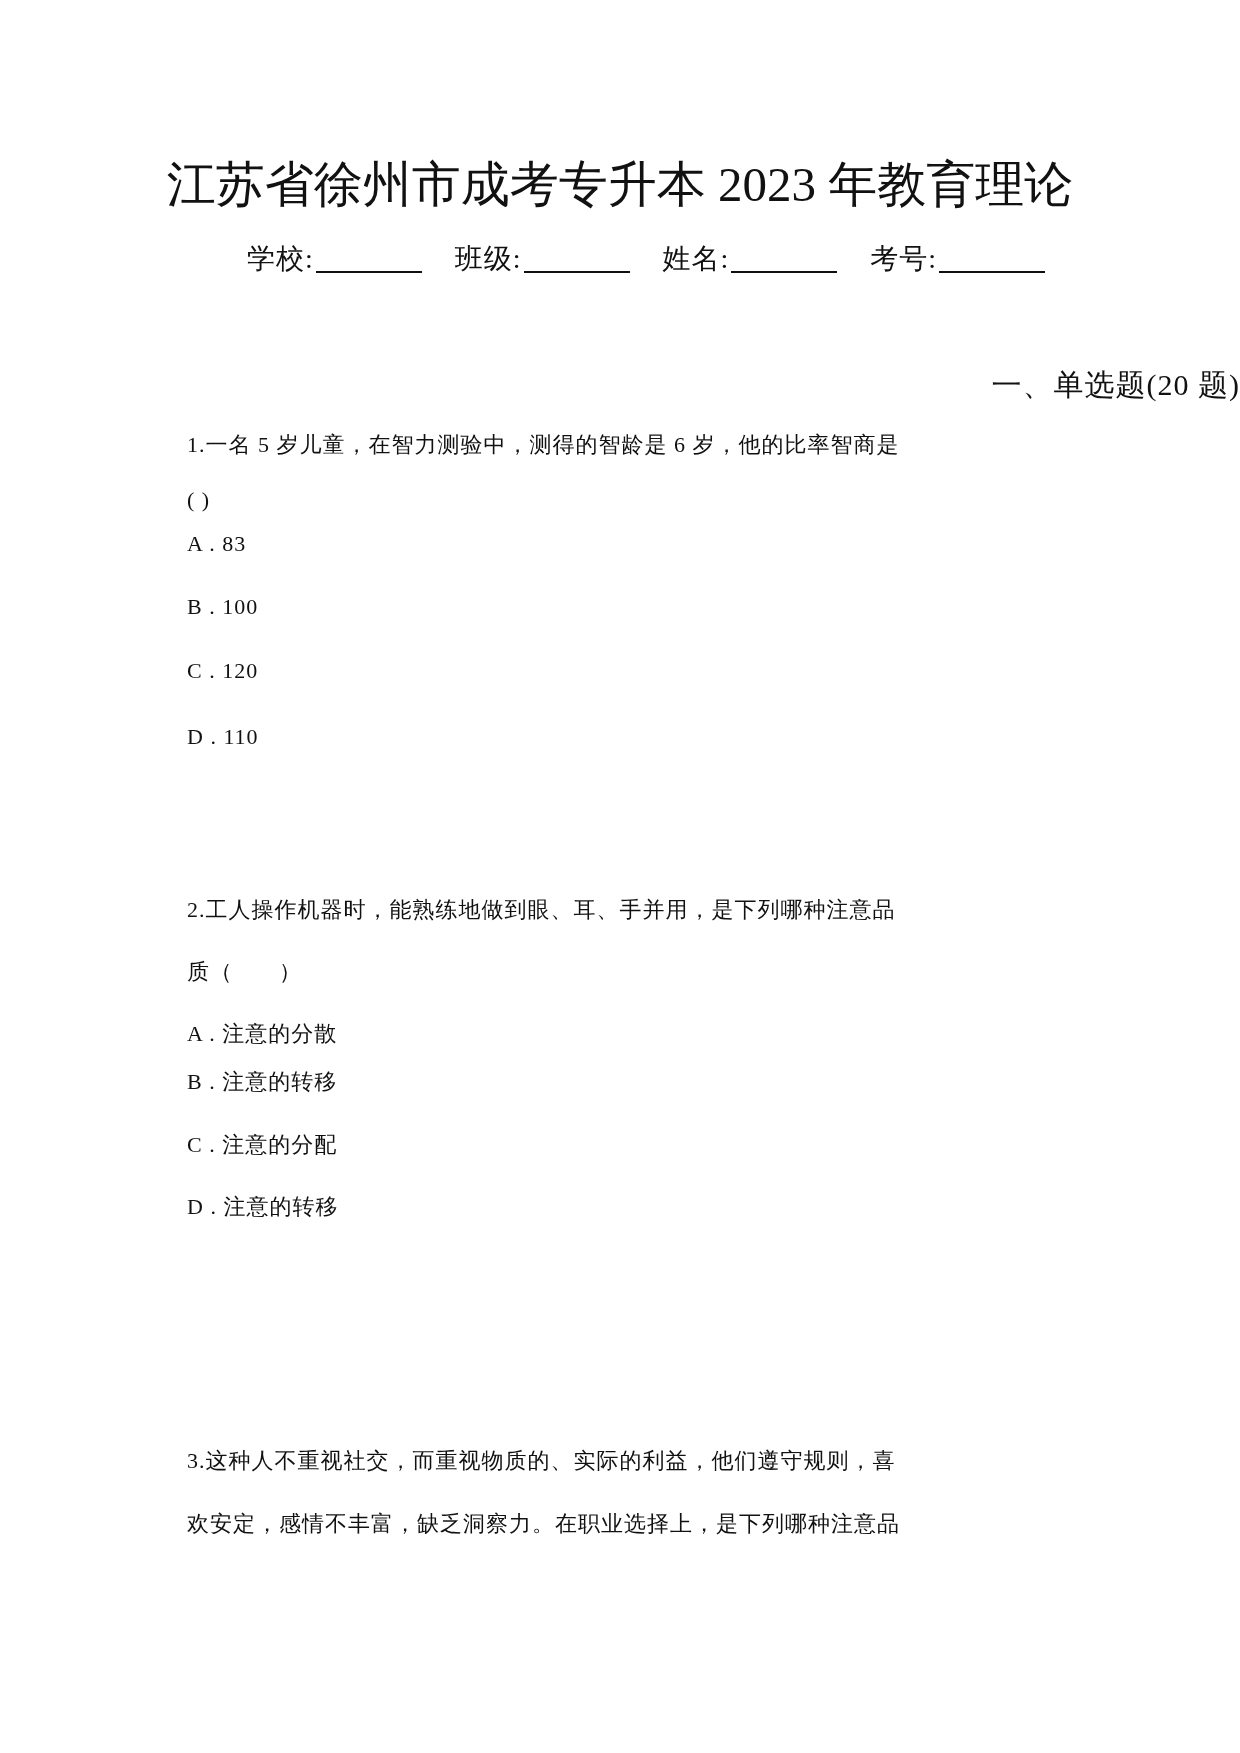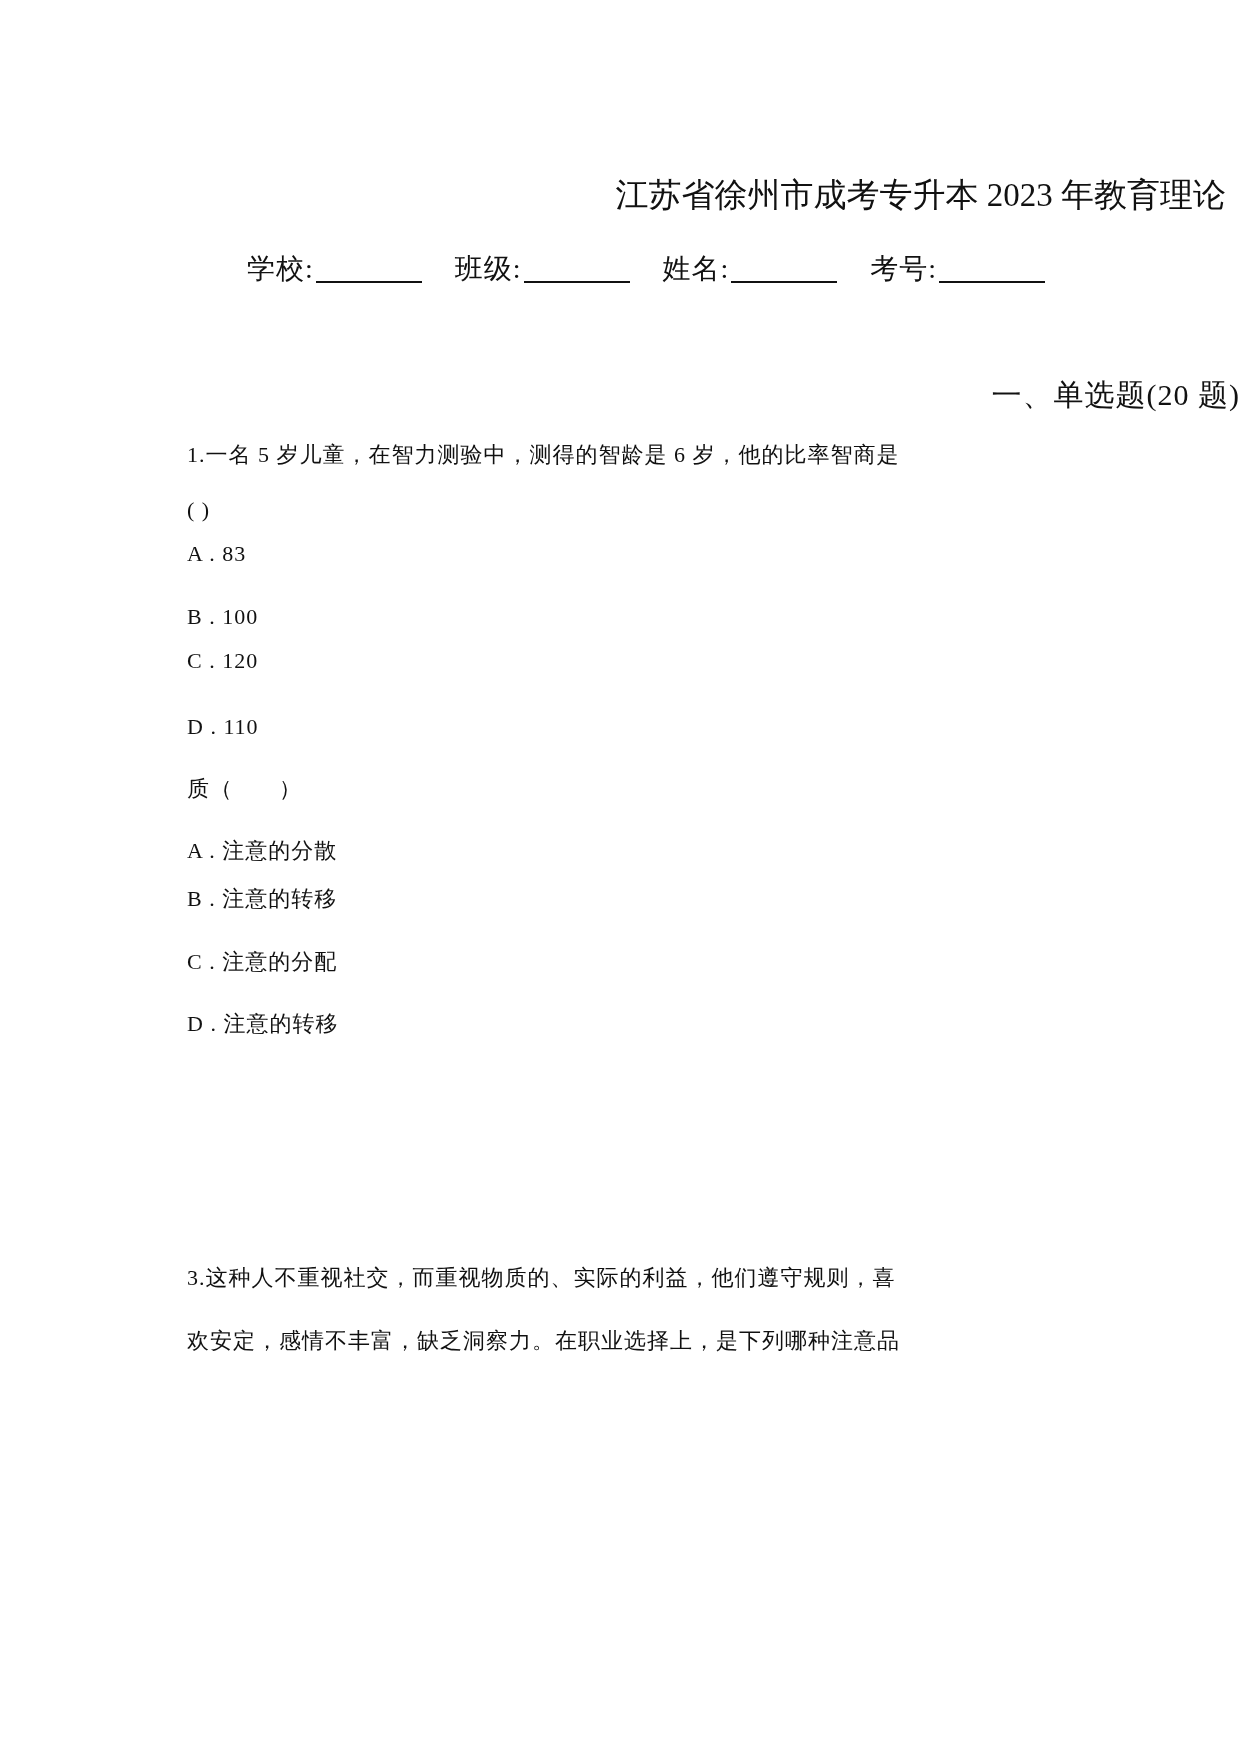--- a/index.html
+++ b/index.html
@@ -12,25 +12,25 @@
     width: 1240px;
     height: 1753px;
     background: #ffffff;
     color: #111111;
     font-family: "Liberation Serif", "DejaVu Serif", serif;
     box-sizing: border-box;
     padding-top: 150px;
     overflow: hidden;
   }
   .title-line {
-    font-size: 33px;
+    font-size: 49px;
     font-weight: 400;
     line-height: 62px;
-    text-align: right;
-    margin: 14px;
+    text-align: center;
+    margin: 4px;
     white-space: pre-wrap;
   }
   .meta-line {
     margin: 21px 0 0 247px;
     font-size: 28px;
     line-height: 44px;
     white-space: nowrap;
   }
   .meta-field { margin-right: 26px; }
   .meta-label { letter-spacing: 1px; }
@@ -73,25 +73,26 @@
     <span class="meta-field"><span class="meta-label">考号:</span><span class="blank-line"></span></span>
   </div>
 
   <h2 class="section-heading">一、单选题(20 题)</h2>
 
   <div class="question">
     <p class="line" style="margin-top:16px">1.一名 5 岁儿童，在智力测验中，测得的智龄是 6 岁，他的比率智商是</p>
     <p class="line" style="margin-top:11px">( )</p>
     <p class="line option" style="margin-top:0px">A . 83</p>
     <p class="line option" style="margin-top:19px">B . 100</p>
-    <p class="line option" style="">C . 120</p>
+    <p class="line option" style="margin-top:20px">C . 120</p>
     <p class="line option" style="margin-top:22px">D . 110</p>
   </div>
 
   <div class="question">
+    <p class="line" style="margin-top:129px">2.工人操作机器时，能熟练地做到眼、耳、手并用，是下列哪种注意品</p>
     <p class="line" style="margin-top:18px">质（　　）</p>
     <p class="line option" style="margin-top:18px">A . 注意的分散</p>
     <p class="line option" style="margin-top:4px">B . 注意的转移</p>
     <p class="line option" style="margin-top:19px">C . 注意的分配</p>
     <p class="line option" style="margin-top:18px">D . 注意的转移</p>
   </div>
 
   <div class="question">
     <p class="line" style="margin-top:210px">3.这种人不重视社交，而重视物质的、实际的利益，他们遵守规则，喜</p>
     <p class="line" style="margin-top:19px">欢安定，感情不丰富，缺乏洞察力。在职业选择上，是下列哪种注意品</p>

